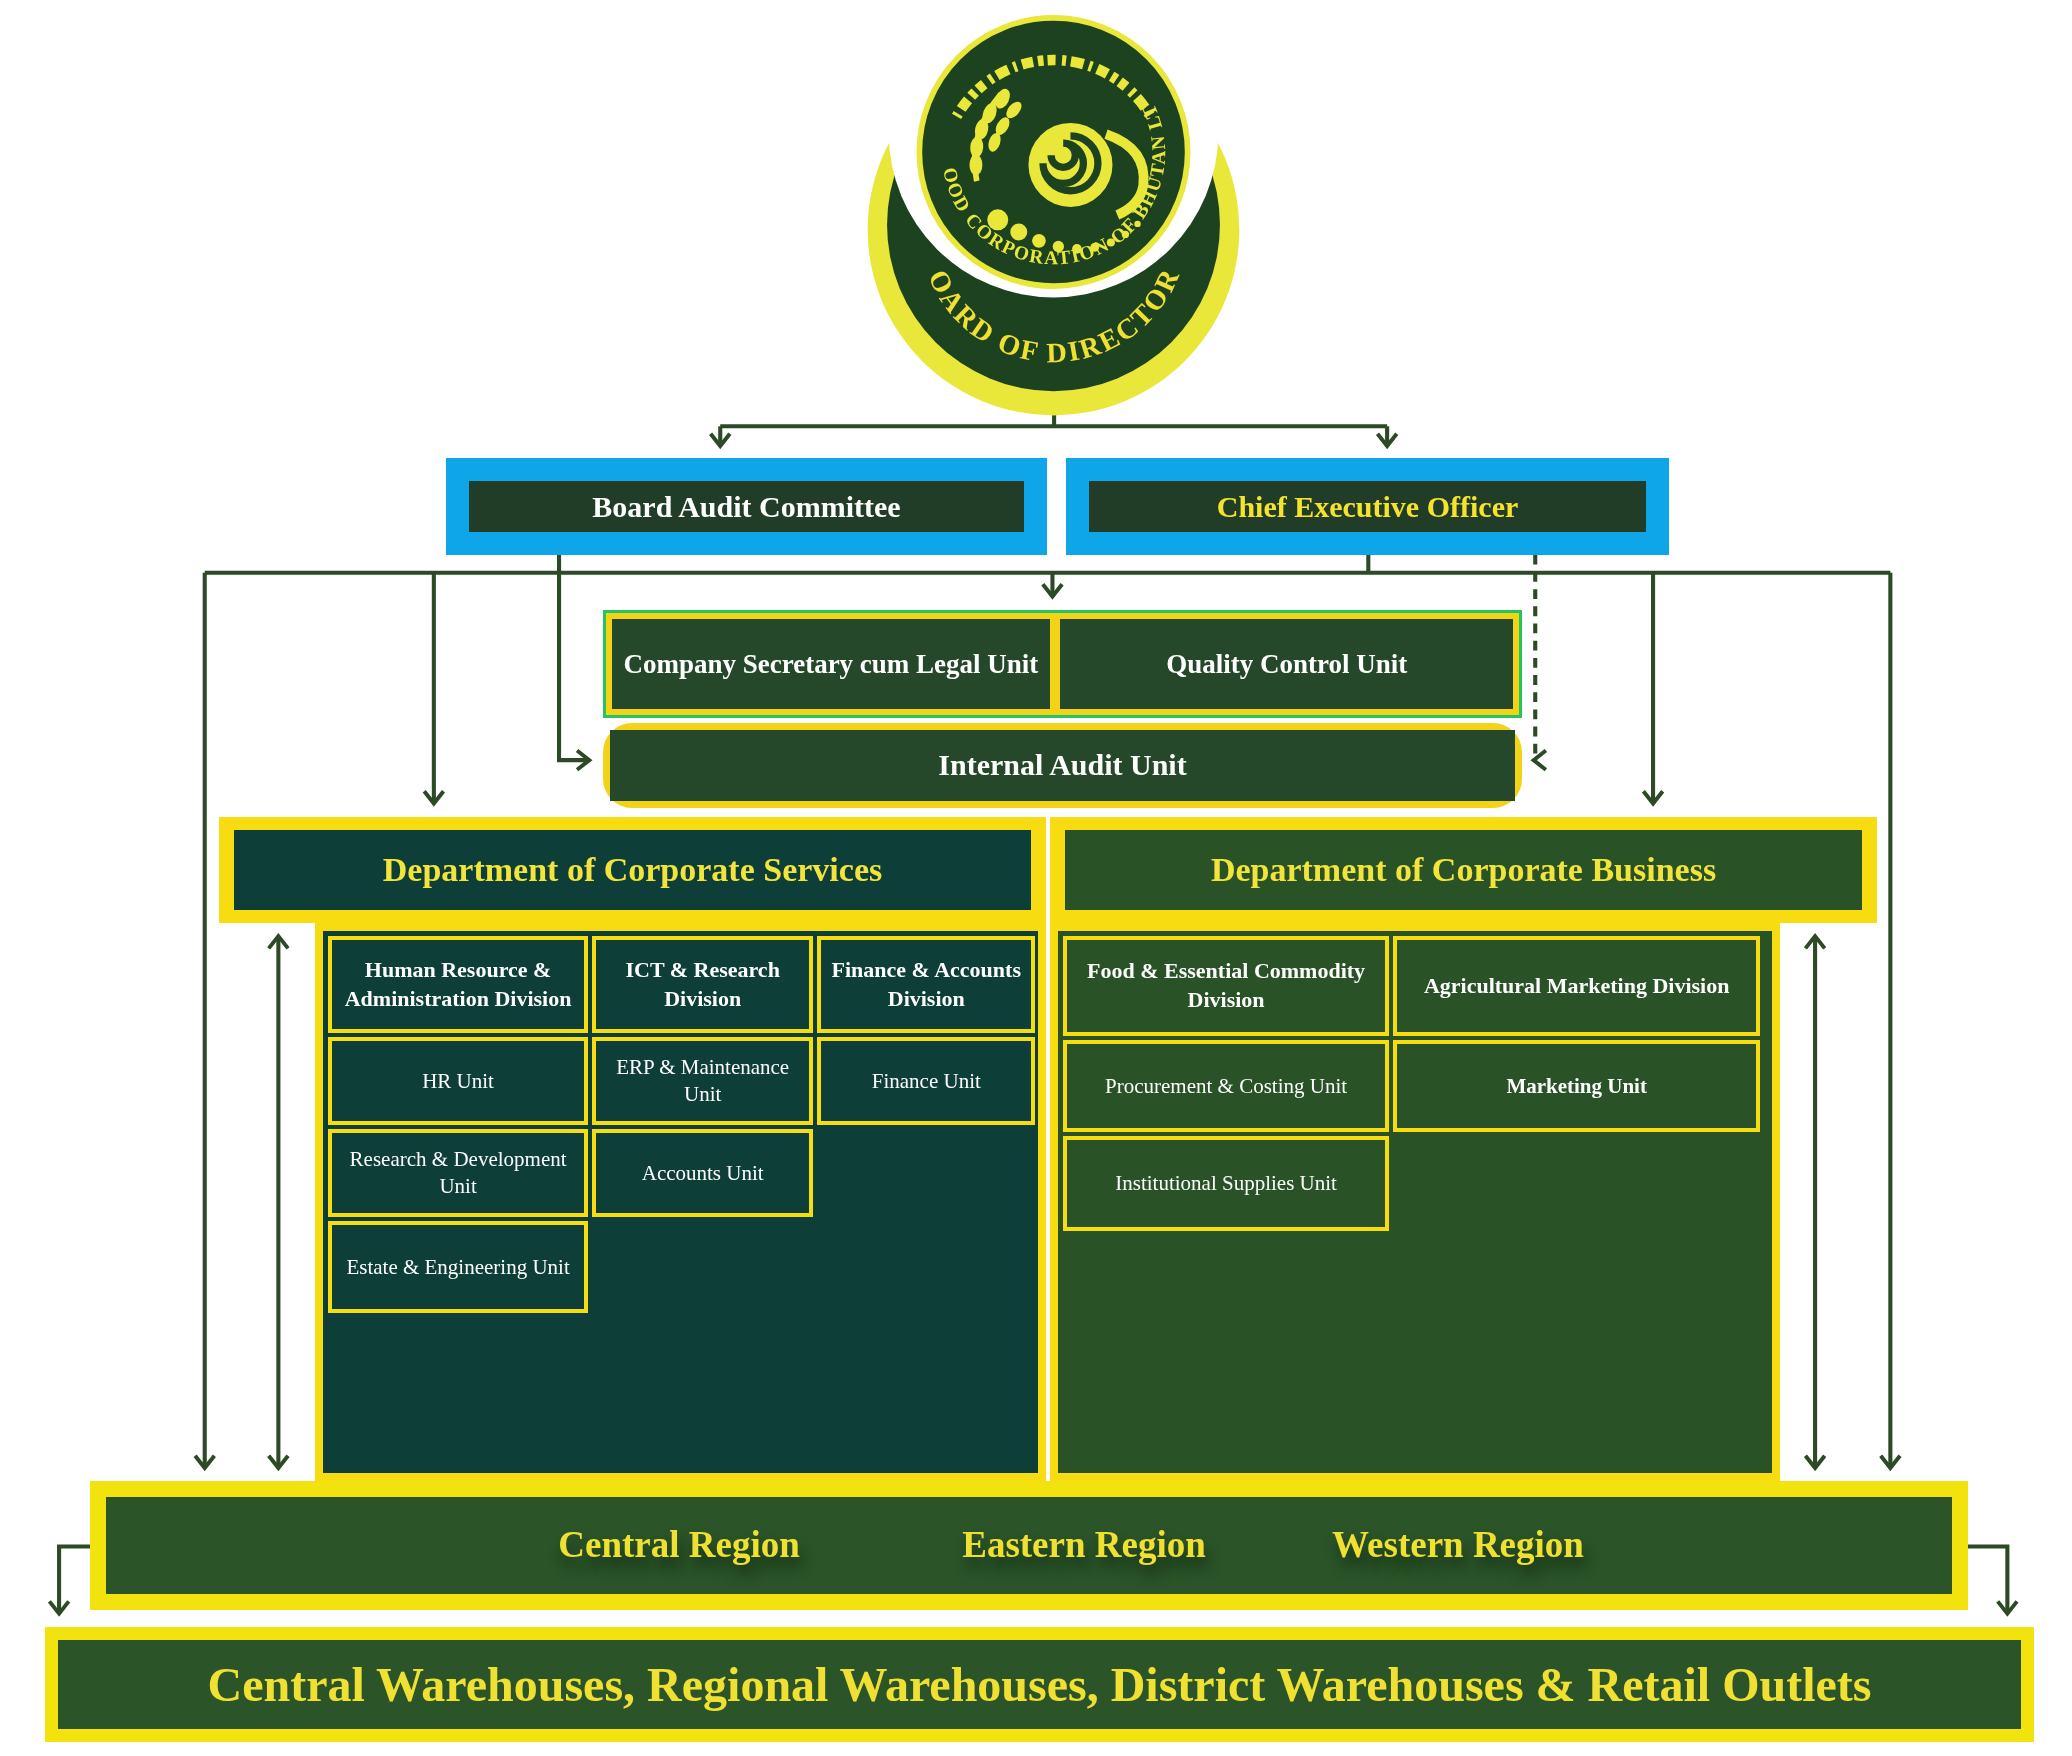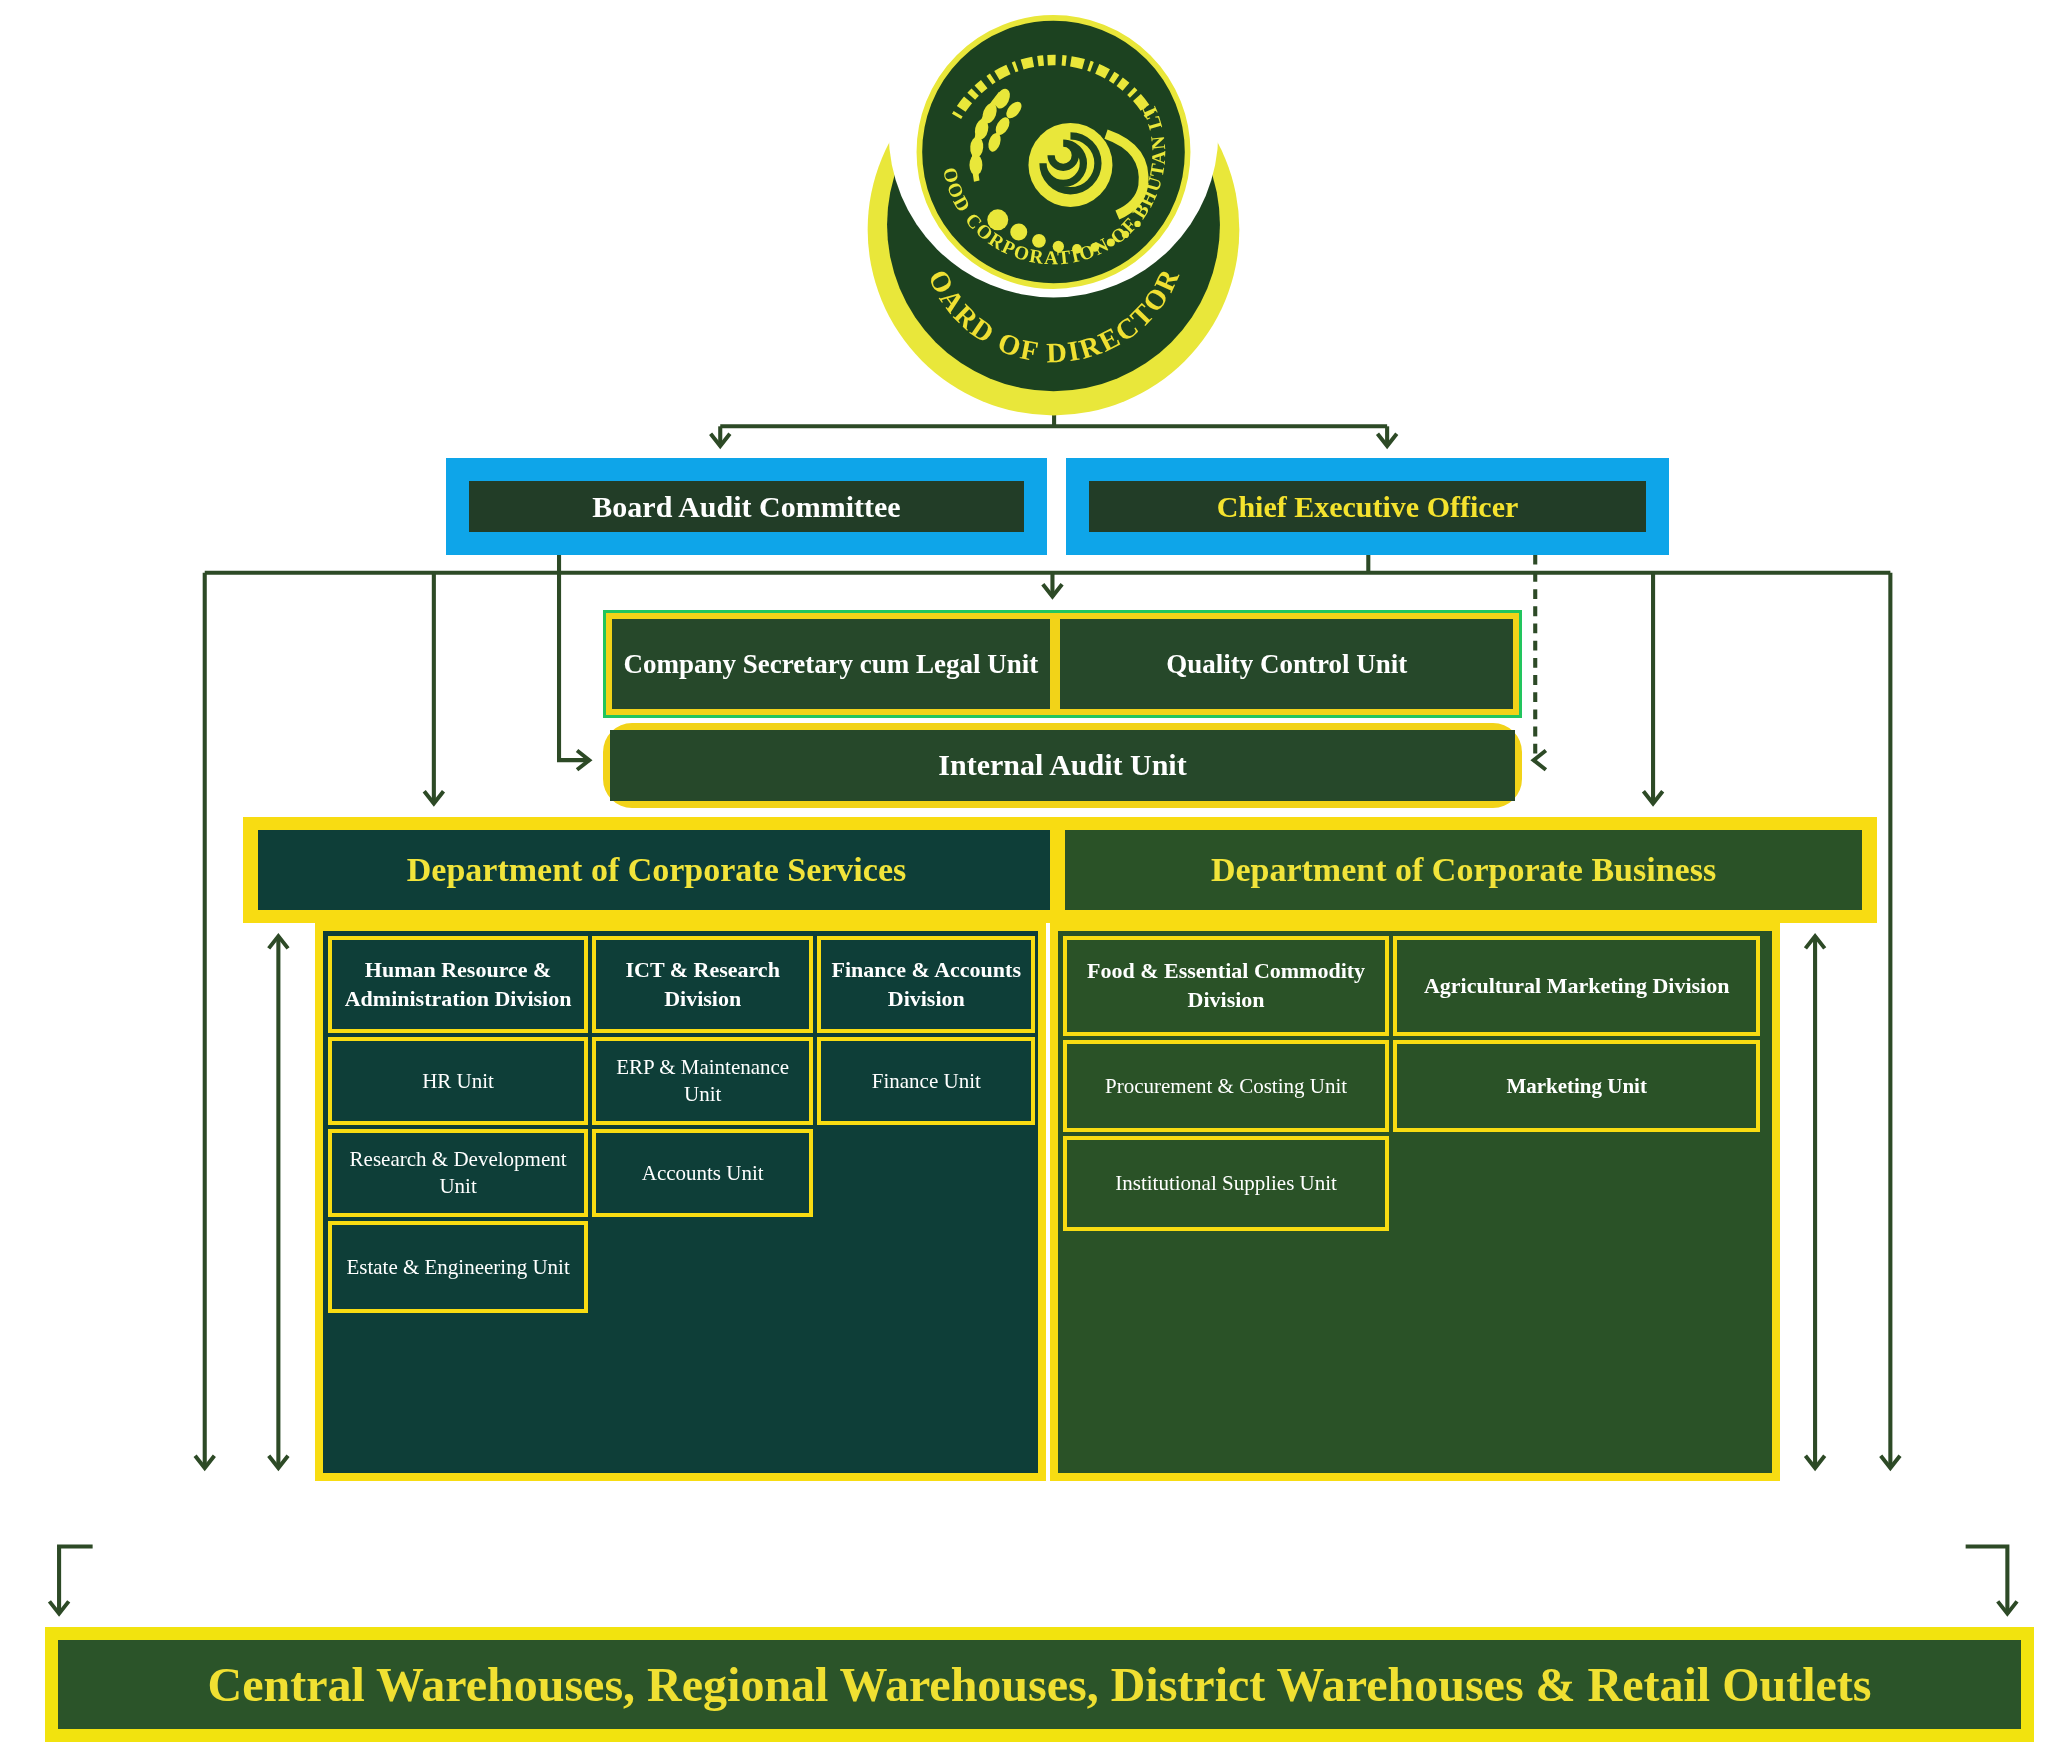--- a/index.html
+++ b/index.html
@@ -157,21 +157,21 @@
       </div>
     </div>
   </div>
 
   <div class="abs iabox" style="left:603px;top:723px;width:919px;height:85px;">
     <div class="inner">
         <span class="staff-label" style="font-size:30px;">Internal Audit Unit</span>
       </div>
   </div>
 
-  <div class="abs dept-header" style="left:219px;top:817px;width:827px;height:106px;margin-left:24px;">
+  <div class="abs dept-header" style="left:219px;top:817px;width:827px;height:106px;">
     <div class="inner teal">
         <span class="dept-title">Department of Corporate Services</span>
       </div>
   </div>
   <div class="abs dept-body" style="left:315px;top:923px;width:731px;height:558px;">
     <div class="dept-field teal">
       <div class="grid-services">
         <div class="ucell teal">
           <span class="div-label">Human Resource &amp; Administration Division</span>
           </div>
@@ -223,20 +223,26 @@
         <div class="ucell grn">
           <span class="unit-label bold">Marketing Unit</span>
           </div>
         <div class="ucell grn" style="grid-column:1;grid-row:3;">
           <span class="unit-label">Institutional Supplies Unit</span>
           </div>
       </div>
     </div>
   </div>
 
+  <div class="abs bar" style="left:90px;top:1481px;width:1878px;height:129px;">
+    <div class="inner" style="left:16.4px;top:16.4px;right:16.4px;bottom:16.4px;"></div>
+    <span class="region-label" style="left:589px;">Central Region</span>
+    <span class="region-label" style="left:994px;">Eastern Region</span>
+    <span class="region-label" style="left:1368px;">Western Region</span>
+  </div>
 
   <div class="abs bar" style="left:45px;top:1627px;width:1989px;height:115px;">
     <div class="inner center-flex" style="left:13px;top:13px;right:13px;bottom:13px;">
       <span class="wh-label">Central Warehouses, Regional Warehouses, District Warehouses &amp; Retail Outlets</span>
     </div>
   </div>
 
 </div>
 
 

